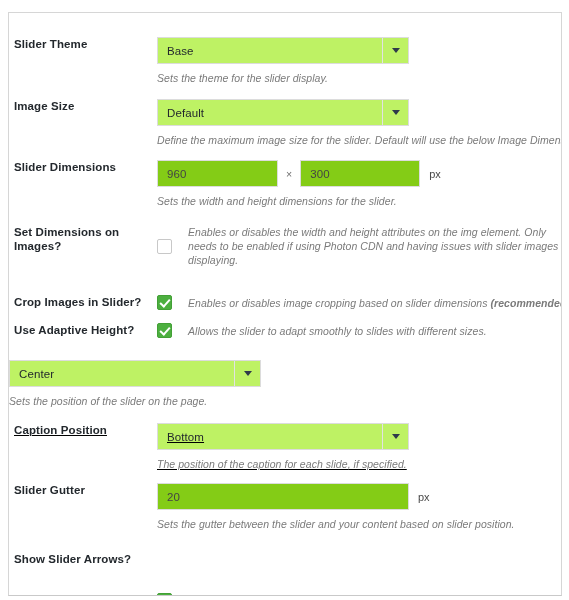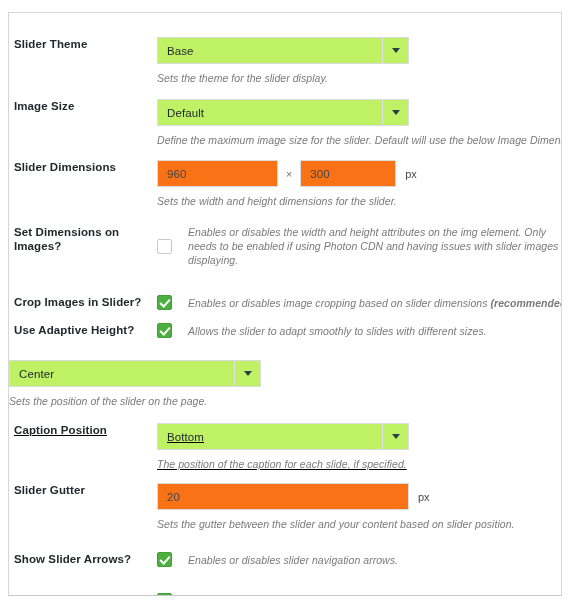--- a/index.html
+++ b/index.html
@@ -78,21 +78,21 @@
     width: 0; height: 0;
     border-left: 4px solid transparent;
     border-right: 4px solid transparent;
     border-top: 5px solid #2f3a4a;
   }
 
   
   .tinput {
     height: 27px;
     border: 1px solid #dcdcdc;
-    background: #f97316;
+    background: #84cc16;
     display: flex;
     align-items: center;
     padding-left: 9px;
     font-size: 11.5px;
     color: #444;
     letter-spacing: 0.1px;
   }
   .inline { display: flex; align-items: center; }
   .times {
     font-size: 10.5px; color: #6f6f6f;
@@ -168,21 +168,21 @@
       <div class="desc" style="margin-top:7px;">Define the maximum image size for the slider. Default will use the below Image Dimensions.</div>
     </div>
   </div>
 
   <div class="row" style="position:absolute; left:0; top:143px; width:100%;">
     <div class="label">Slider Dimensions</div>
     <div class="field">
       <div class="inline">
         <div class="tinput" style="width:121px;">960</div>
         <span class="times">×</span>
-        <div class="tinput" style="width:96px;">300</div>
+        <div class="tinput" style="width:120px;">300</div>
         <span class="unit">px</span>
       </div>
       <div class="desc" style="margin-top:7px;">Sets the width and height dimensions for the slider.</div>
     </div>
   </div>
 
   <div class="row" style="position:absolute; left:0; top:208px; width:100%;">
     <div class="label">Set Dimensions on Images?</div>
     <div class="field">
       <div class="cbrow">
@@ -243,26 +243,20 @@
       <div class="inline">
         <div class="tinput" style="width:252px;">20</div>
         <span class="unit">px</span>
       </div>
       <div class="desc" style="margin-top:7px;">Sets the gutter between the slider and your content based on slider position.</div>
     </div>
   </div>
 
   <div class="row" style="position:absolute; left:0; top:535px; width:100%;">
     <div class="label">Show Slider Arrows?</div>
-    <div class="field">
-      <div class="cbrow">
-        <span class="cb on"></span>
-        <span class="cbtext nw">Enables or disables slider navigation arrows.</span>
-      </div>
-    </div>
   </div>
 
   <div class="row" style="position:absolute; left:0; top:576px; width:100%;">
     <div class="label">Show Slider Control Nav?</div>
     <div class="field">
       <div class="cbrow">
         <span class="cb on"></span>
         <span class="cbtext nw">Enables or disables slider control (typically circles) navigation.</span>
       </div>
     </div>

